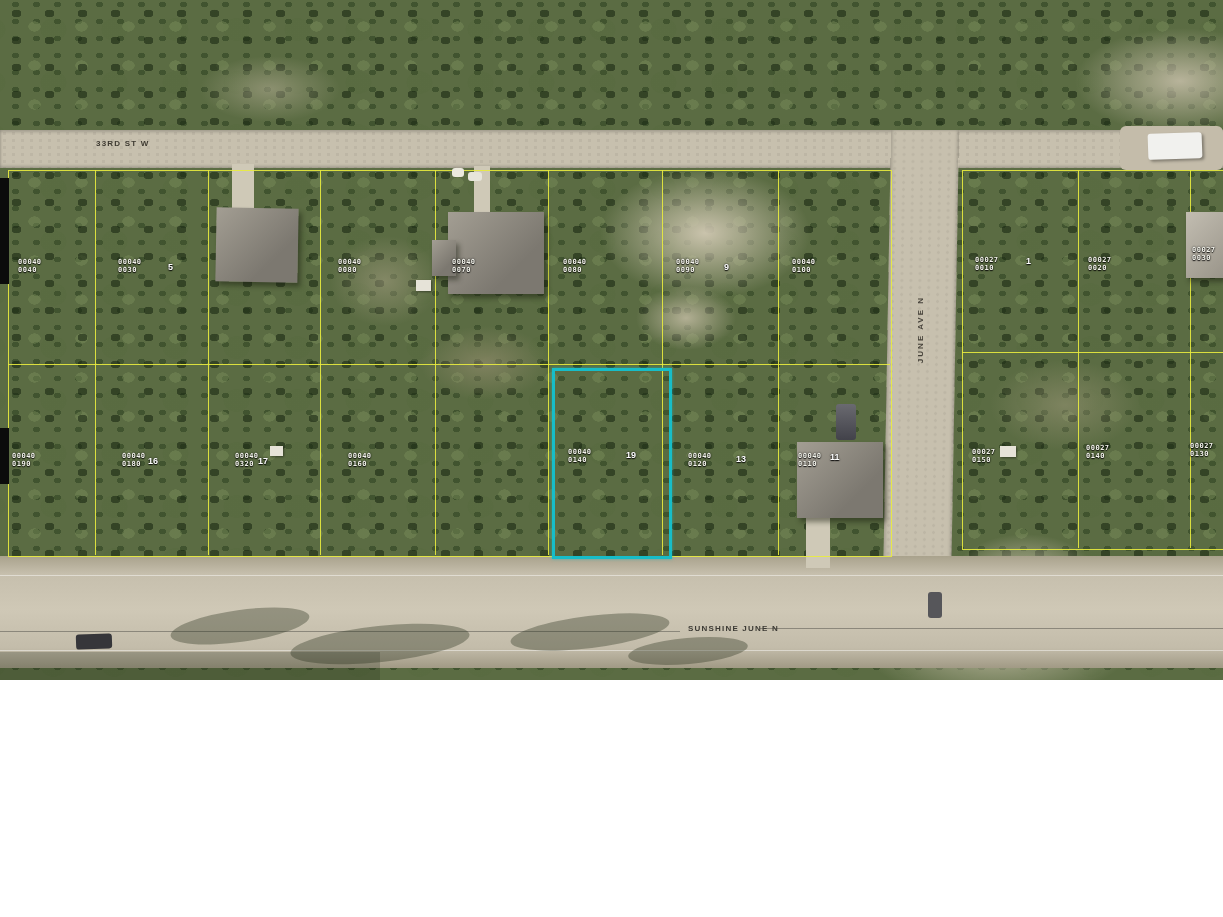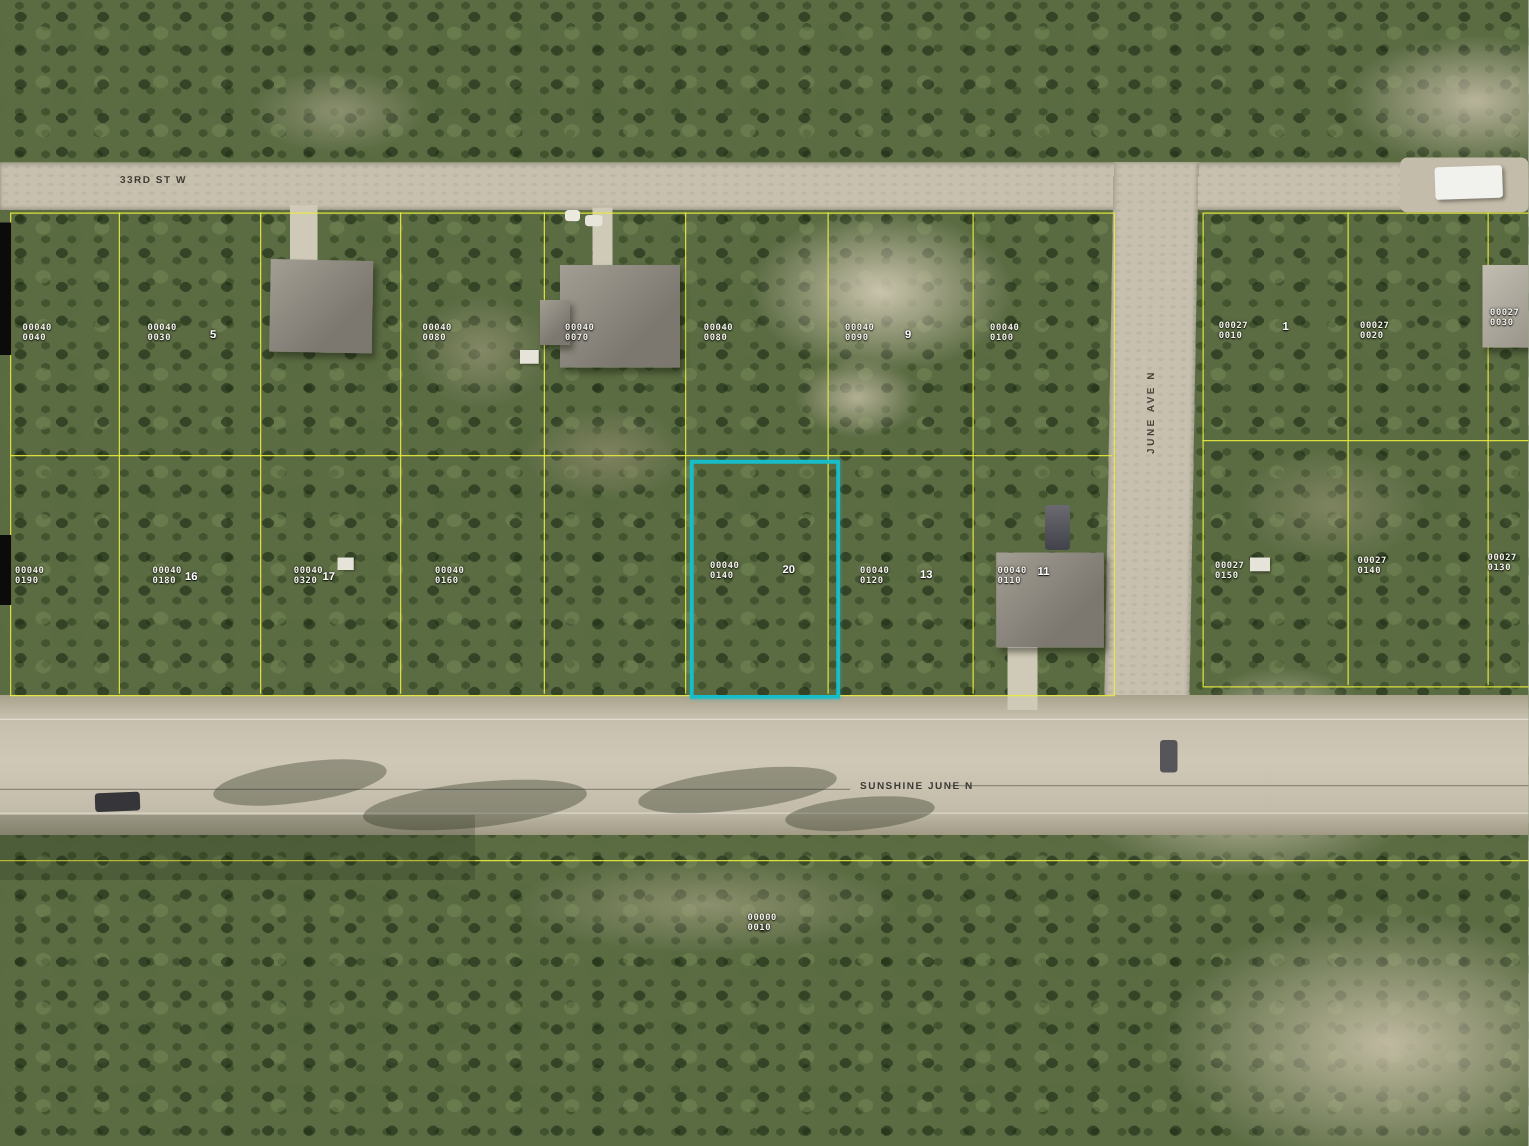--- a/index.html
+++ b/index.html
@@ -1,17 +1,17 @@
 <!DOCTYPE html>
 <html><head>
 <meta charset="utf-8">
 <style>
   html,body{margin:0;padding:0;background:#ffffff;}
   #map{
-    position:relative;width:1223px;height:917px;overflow:hidden;
+    position:relative;width:1223px;height:680px;overflow:hidden;
     font-family:"Liberation Sans",sans-serif;
     background-color:#5b6c43;
     background-image:
       radial-gradient(rgba(20,34,14,0.55) 20%, rgba(20,34,14,0) 21%),
       radial-gradient(rgba(122,142,90,0.45) 18%, rgba(122,142,90,0) 19%),
       radial-gradient(rgba(48,68,34,0.60) 24%, rgba(48,68,34,0) 25%),
       radial-gradient(rgba(88,106,64,0.50) 30%, rgba(88,106,64,0) 31%);
     background-size:33px 27px,47px 39px,21px 17px,61px 53px;
     background-position:0 0,11px 7px,5px 13px,23px 3px;
   }
@@ -151,19 +151,19 @@
   <div class="plabel" style="left:1192px;top:246px;"><div>00027</div><div>0030</div></div>
   <div class="plabel" style="left:972px;top:448px;"><div>00027</div><div>0150</div></div>
   <div class="plabel" style="left:1086px;top:444px;"><div>00027</div><div>0140</div></div>
   <div class="plabel" style="left:1190px;top:442px;"><div>00027</div><div>0130</div></div>
   <div class="plabel" style="left:598px;top:730px;"><div>00000</div><div>0010</div></div>
 
   <div class="lotnum" style="left:168px;top:262px;">5</div>
   <div class="lotnum" style="left:724px;top:262px;">9</div>
   <div class="lotnum" style="left:148px;top:456px;">16</div>
   <div class="lotnum" style="left:258px;top:456px;">17</div>
-  <div class="lotnum" style="left:626px;top:450px;">20</div>
+  <div class="lotnum" style="left:626px;top:450px;">19</div>
   <div class="lotnum" style="left:736px;top:454px;">13</div>
   <div class="lotnum" style="left:830px;top:452px;">11</div>
   <div class="lotnum" style="left:1026px;top:256px;">1</div>
 
 
 </div>
 
 </body></html>

